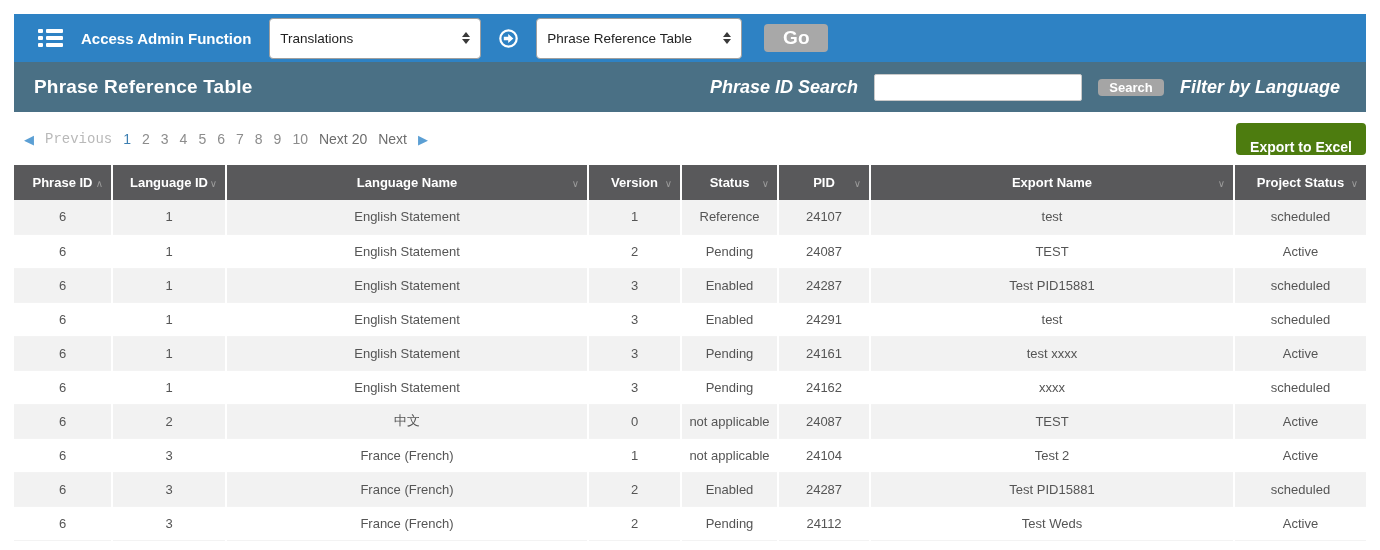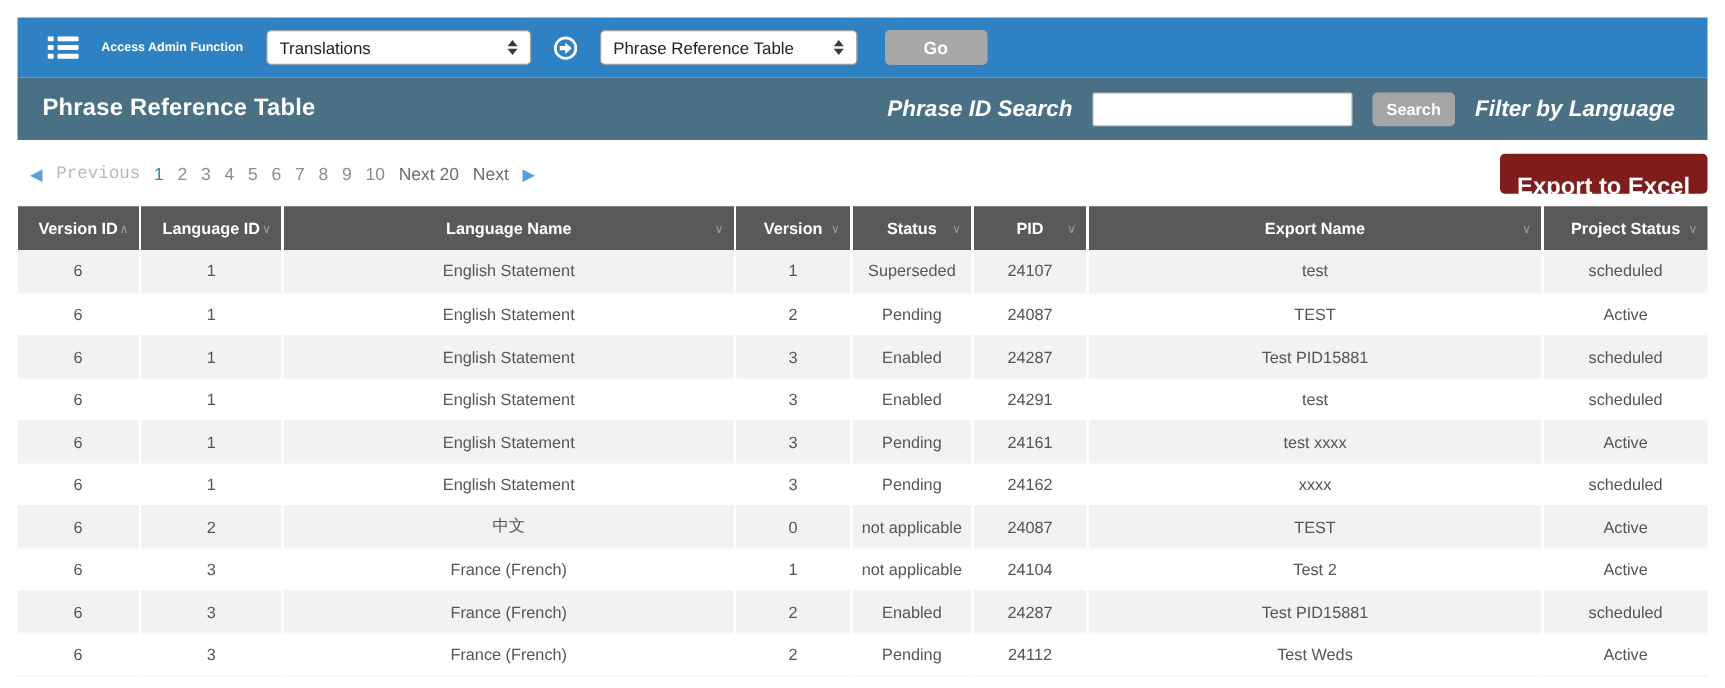--- a/index.html
+++ b/index.html
@@ -4,68 +4,68 @@
 <style>
   * { margin:0; padding:0; box-sizing:border-box; }
   html,body { background:#fff; width:1380px; height:550px; font-family:"Liberation Sans", sans-serif; }
   .page { width:1352px; margin:14px 14px 0 14px; }
 
   
   .admin-bar {
     background:#2e82c4; height:48px; display:flex; align-items:center;
     padding:0 20px 0 24px; gap:18px;
   }
-  .admin-bar .bar-label { color:#fff; font-weight:bold; font-size:10px; }
+  .admin-bar .bar-label { color:#fff; font-weight:bold; font-size:15px; }
   .sel {
-    background:#fff; border:1px solid #9f9f9f; border-radius:4px; height:28px;
+    background:#fff; border:1px solid #9f9f9f; border-radius:4px; height:41px;
     display:flex; align-items:center; padding:0 10px; font-size:13.5px; color:#222;
     position:relative; cursor:default;
   }
   .sel .sel-value { flex:1; white-space:nowrap; overflow:hidden; }
   .spinner { display:flex; flex-direction:column; align-items:center; gap:2px; margin-left:14px; }
   .spinner i { display:block; width:0; height:0; border-left:4px solid transparent; border-right:4px solid transparent; }
   .spinner .up   { border-bottom:5px solid #3a3a3a; }
   .spinner .down { border-top:5px solid #3a3a3a; }
   .sel-admin-1 { width:212px; }
   .sel-admin-2 { width:206px; }
   .btn-go {
     background:#a8a8a8; color:#fff; border:none; border-radius:4px; height:28px;
-    width:82px; font-size:14px; font-weight:bold; cursor:pointer; margin-left:4px;
+    width:64px; font-size:19px; font-weight:bold; cursor:pointer; margin-left:4px;
   }
 
   
   .header-bar {
     background:#4a7085; height:50px; display:flex; align-items:center;
     padding:0 26px 0 20px;
   }
   .page-title { color:#fff; font-weight:bold; font-size:19px; letter-spacing:.2px; }
   .header-right { margin-left:auto; display:flex; align-items:center; gap:16px; }
   .header-right .hdr-label { color:#fff; font-weight:bold; font-size:18px; white-space:nowrap;font-style:italic; }
   .search-input {
     width:208px; height:27px; border:1px solid #c9c9c9; border-radius:2px;
     background:#fff; font-size:13px; padding:0 8px; outline:none;
   }
   .btn-search {
-    background:#a5a5a5; color:#fff; border:none; border-radius:4px; height:27px;
+    background:#a5a5a5; color:#fff; border:none; border-radius:4px; height:17px;
     width:66px; font-size:13px; font-weight:bold; cursor:pointer;
   }
   .sel-filter { width:166px; }
 
   
   .toolbar { display:flex; align-items:center; margin:13px 0 12px 0; height:28px; }
   .pagination { display:flex; align-items:center; gap:11px; font-size:14px; padding-left:10px; }
   .pg-arrow { color:#5b9fd4; font-size:13px; cursor:pointer; }
   .pg-prev { color:#b9b9b9; cursor:pointer;font-family:Liberation Mono, monospace; }
   .pagination .pages { display:flex; align-items:center; gap:11px; }
   .page-link { color:#8c8c8c; cursor:pointer; }
   .page-link.current { color:#3c7fb1; }
   .pg-next10, .pg-next { color:#6d6d6d; cursor:pointer; }
   .btn-export {
-    margin-left:auto; background:#7f1d1d; color:#fff; border:none; border-radius:4px;
-    height:28px; padding:16px 14px; font-size:19px; font-weight:bold; cursor:pointer;
+    margin-left:auto; background:#4d7c0f; color:#fff; border:none; border-radius:4px;
+    height:28px; padding:16px 14px; font-size:14px; font-weight:bold; cursor:pointer;
   }
 
   
   table { width:1352px; border-collapse:collapse; table-layout:fixed; }
   thead th {
     background:#59595b; color:#fff; font-size:13px; font-weight:bold;
     height:35px; text-align:center; position:relative; border-left:2px solid #fff;
   }
   thead th:first-child { border-left:none; }
   .sort-caret {
@@ -165,37 +165,37 @@
         <col class="c2">
         <col class="c3">
         <col class="c4">
       <col class="c5">
         <col class="c6">
         <col class="c7">
         <col class="c8">
     </colgroup>
     <thead>
       <tr>
-          <th><span>Version ID</span><span class="sort-caret">∧</span></th>
+          <th><span>Phrase ID</span><span class="sort-caret">∧</span></th>
           <th><span>Language ID</span><span class="sort-caret">∨</span></th>
           <th><span>Language Name</span><span class="sort-caret">∨</span></th>
           <th><span>Version</span><span class="sort-caret">∨</span></th>
           <th><span>Status</span><span class="sort-caret">∨</span></th>
           <th><span>PID</span><span class="sort-caret">∨</span></th>
           <th><span>Export Name</span><span class="sort-caret">∨</span></th>
           <th><span>Project Status</span><span class="sort-caret">∨</span></th>
         </tr>
     </thead>
     <tbody>
         <tr>
           <td>6</td>
           <td>1</td>
           <td>English Statement</td>
           <td>1</td>
-          <td>Superseded</td>
+          <td>Reference</td>
           <td>24107</td>
           <td>test</td>
           <td>scheduled</td>
         </tr>
         <tr>
           <td>6</td>
           <td>1</td>
           <td>English Statement</td>
           <td>2</td>
           <td>Pending</td>

